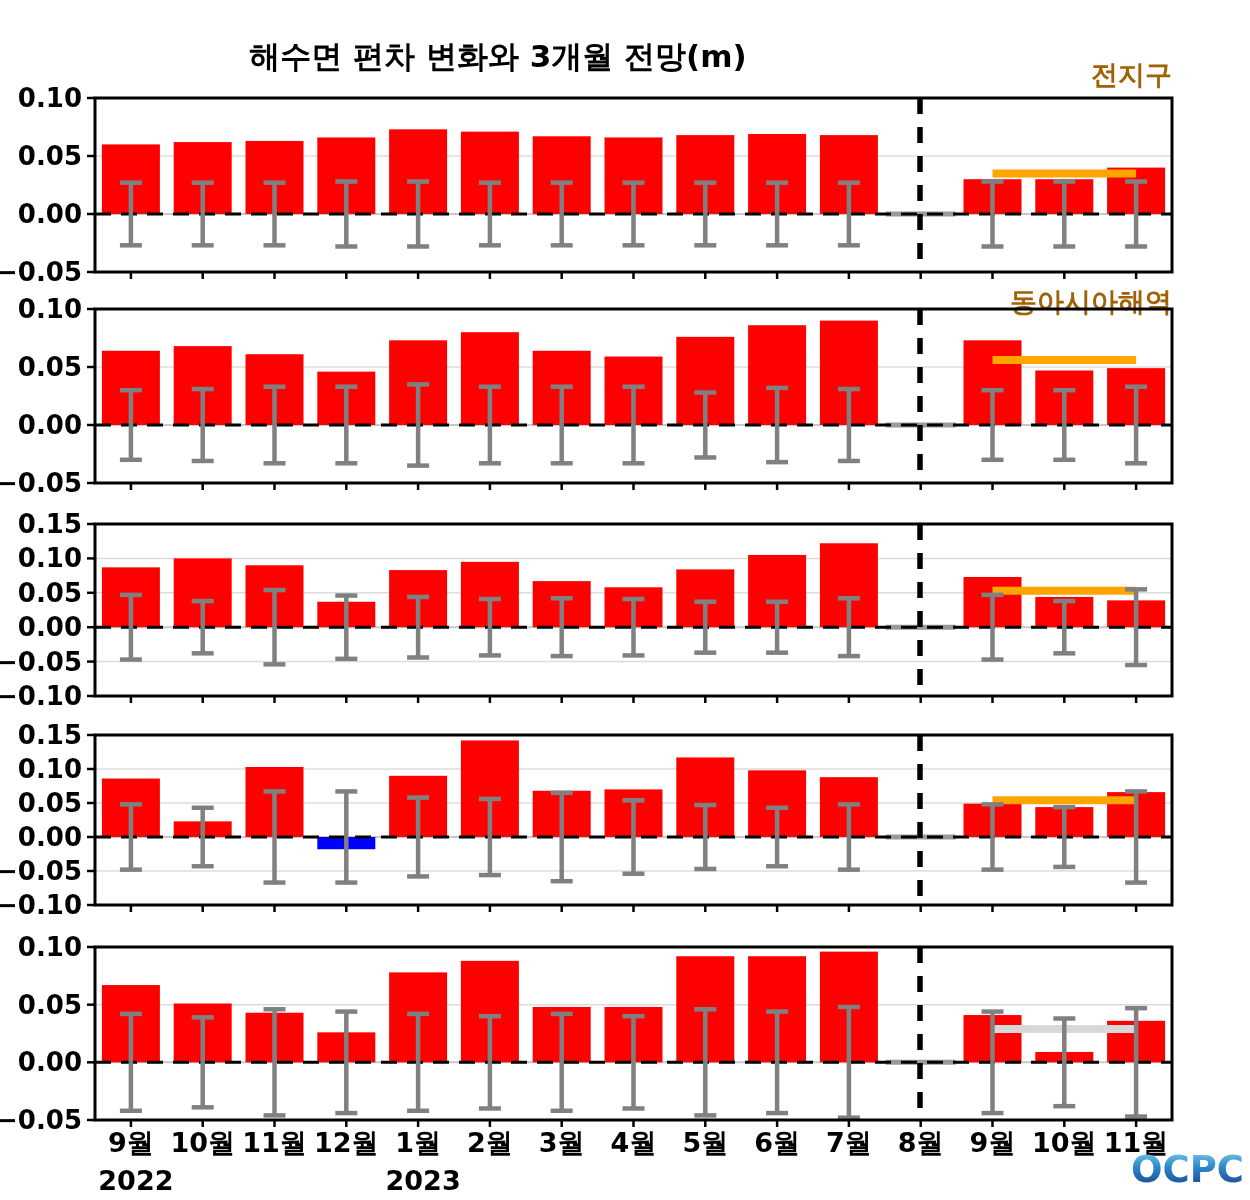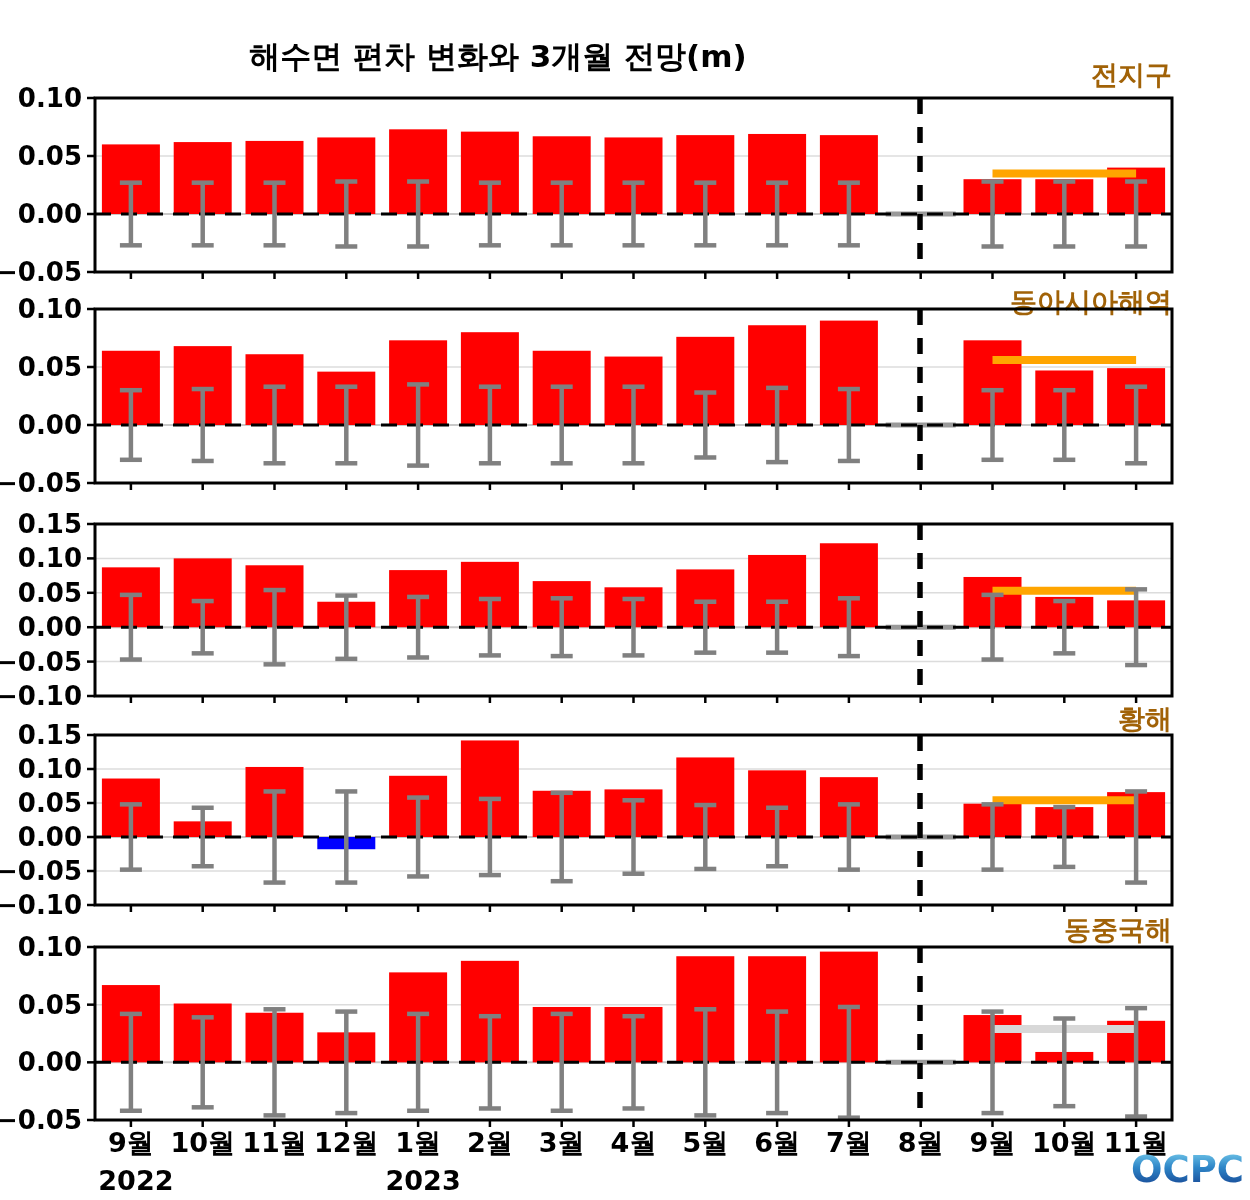--- a/index.html
+++ b/index.html
@@ -17,22 +17,20 @@
         -webkit-text-fill-color:transparent;}
 </style>
 </head>
 <body>
 
 <div id="page">
   <div id="chart-title">해수면 편차 변화와 3개월 전망(m)</div>
 
   <div class="panel-label" style="top:57px">전지구</div>
   <div class="panel-label" style="top:284px">동아시아해역</div>
-  <div class="panel-label" style="top:701px">황해</div>
-  <div class="panel-label" style="top:912px">동중국해</div>
 
   <svg id="plot-svg" width="1250" height="1200">
       <line x1="95" y1="156" x2="1172" y2="156" stroke="#DCDCDC" stroke-width="1.5"></line>
       <line x1="95" y1="214" x2="1172" y2="214" stroke="#C8C8C8" stroke-width="2"></line>
       <rect x="101.9" y="144.40000000000003" width="58" height="69.59999999999997" fill="#FF0000"></rect>
       <rect x="173.7" y="142.08" width="58" height="71.91999999999999" fill="#FF0000"></rect>
       <rect x="245.5" y="140.92000000000002" width="58" height="73.07999999999998" fill="#FF0000"></rect>
       <rect x="317.29999999999995" y="137.44000000000003" width="58" height="76.55999999999997" fill="#FF0000"></rect>
       <rect x="389.09999999999997" y="129.32000000000002" width="58" height="84.67999999999998" fill="#FF0000"></rect>
       <rect x="460.9" y="131.64000000000004" width="58" height="82.35999999999996" fill="#FF0000"></rect>

